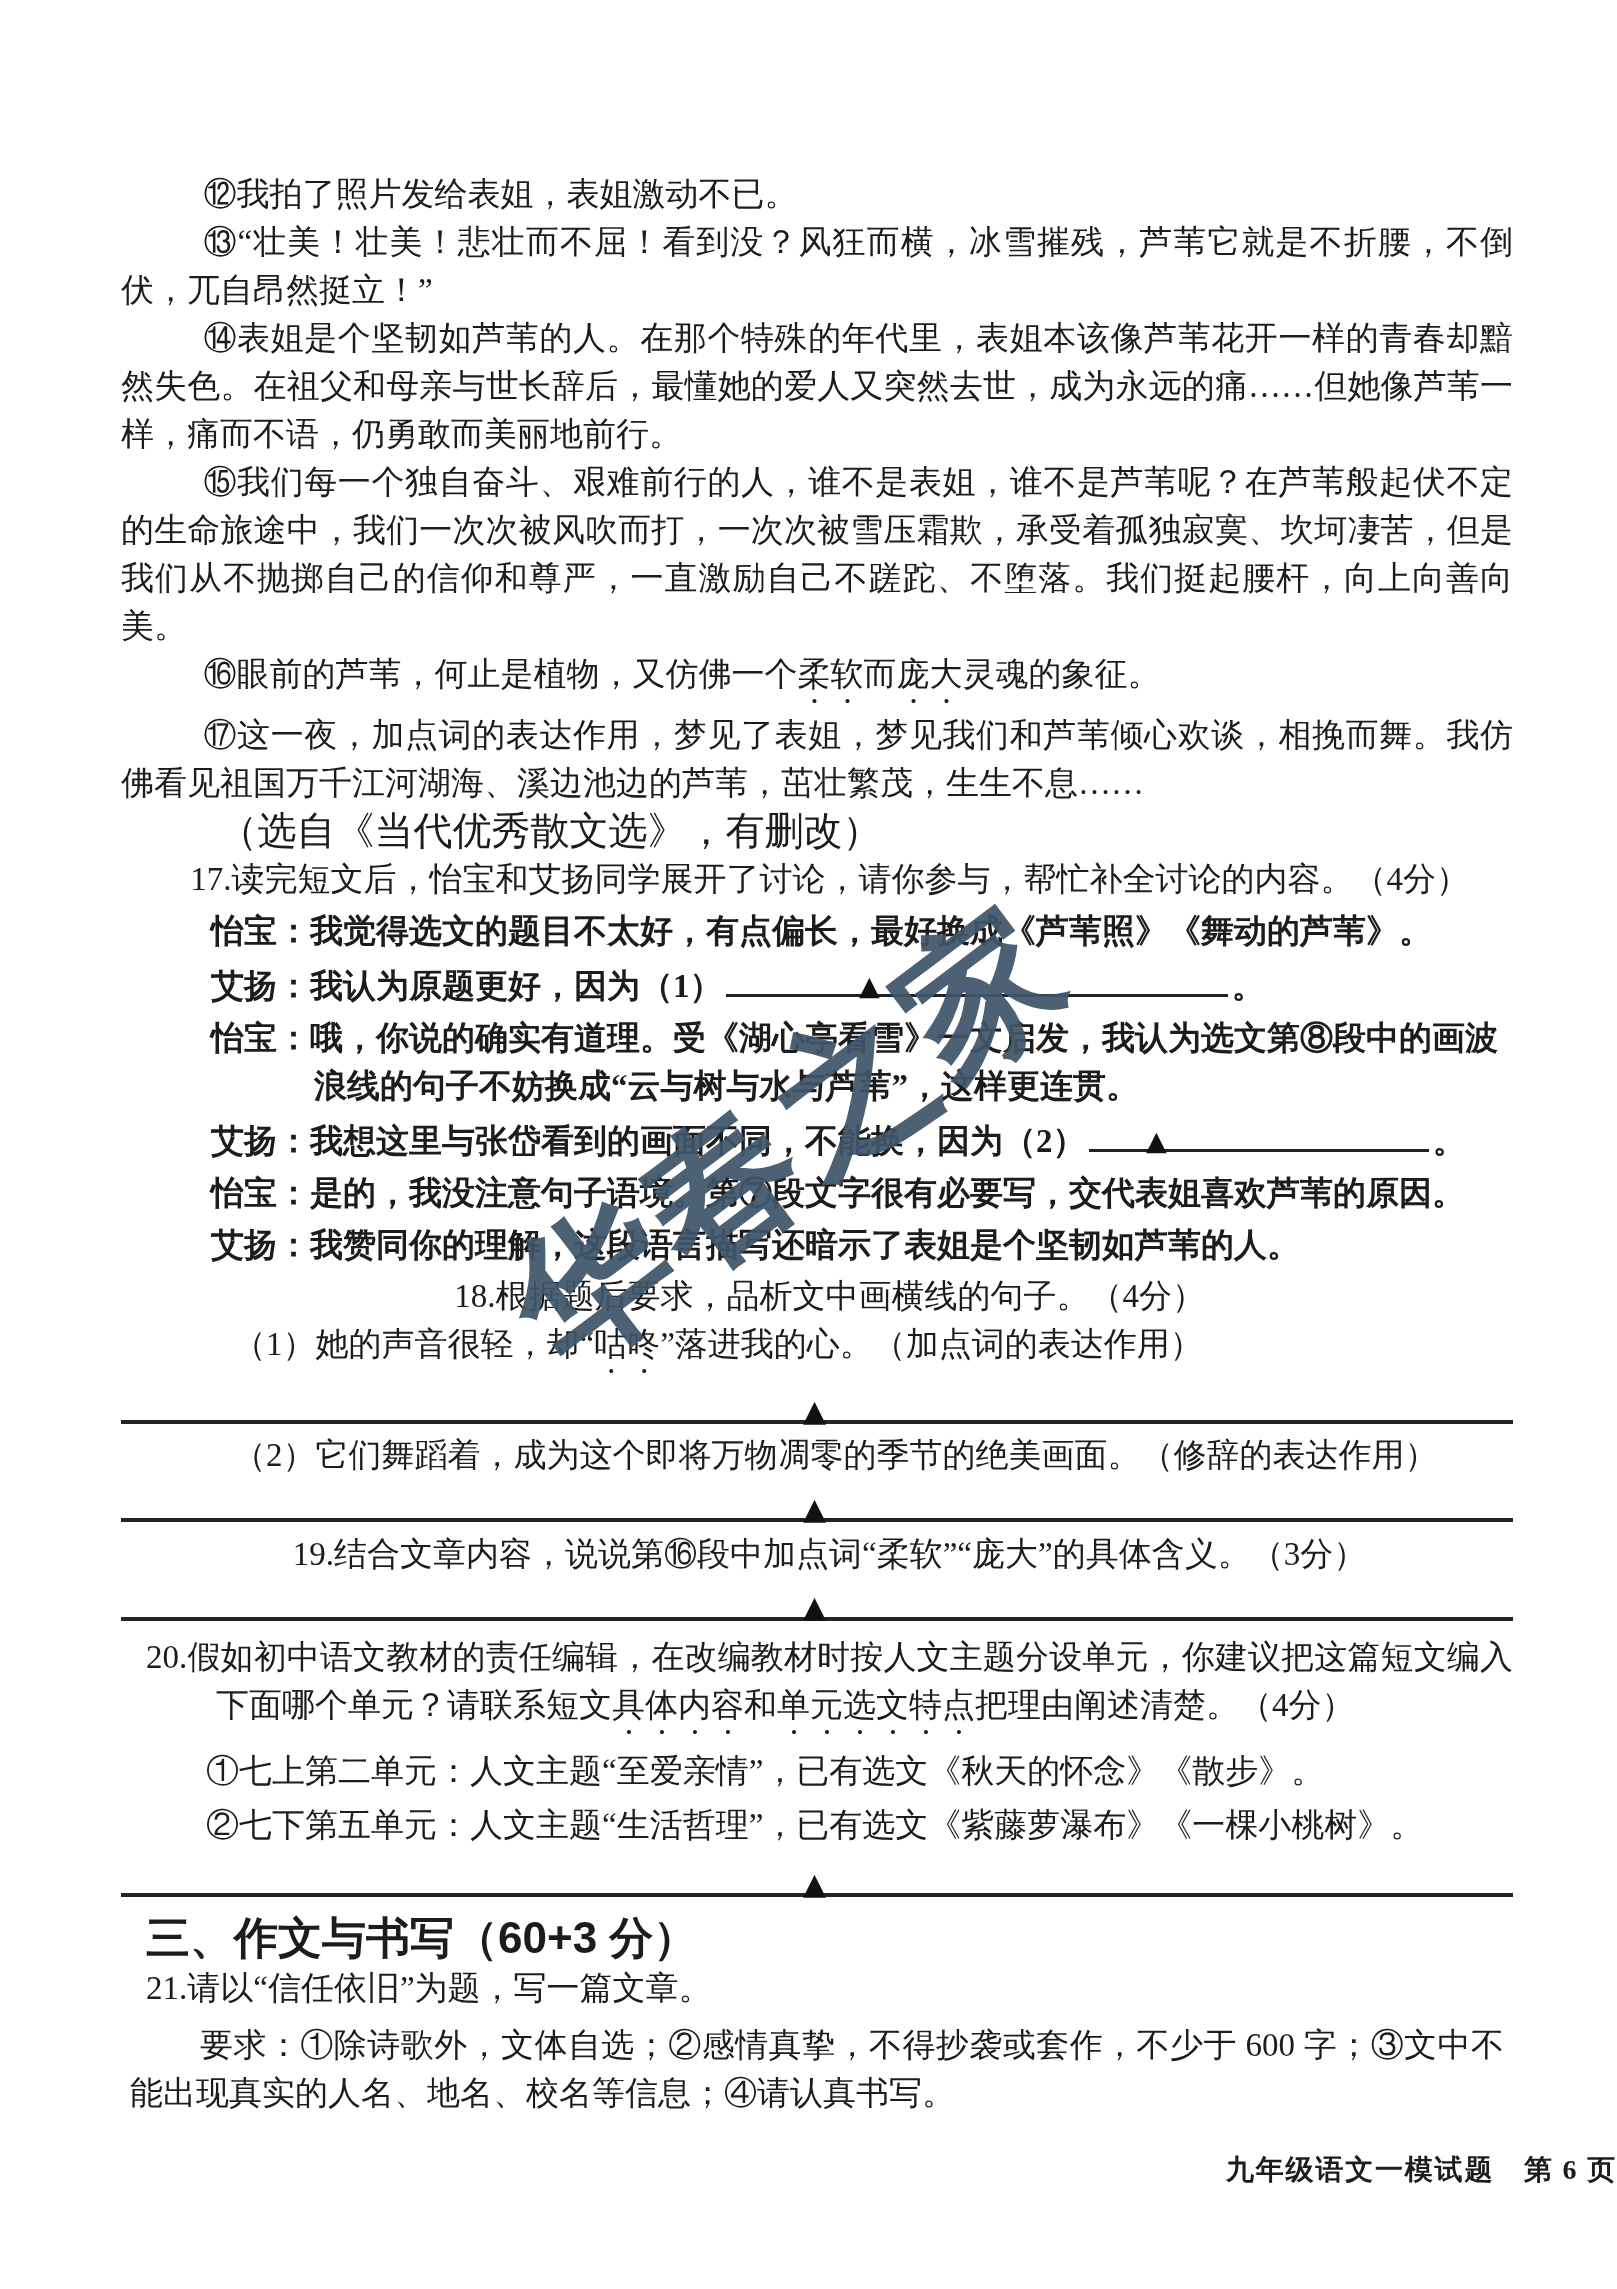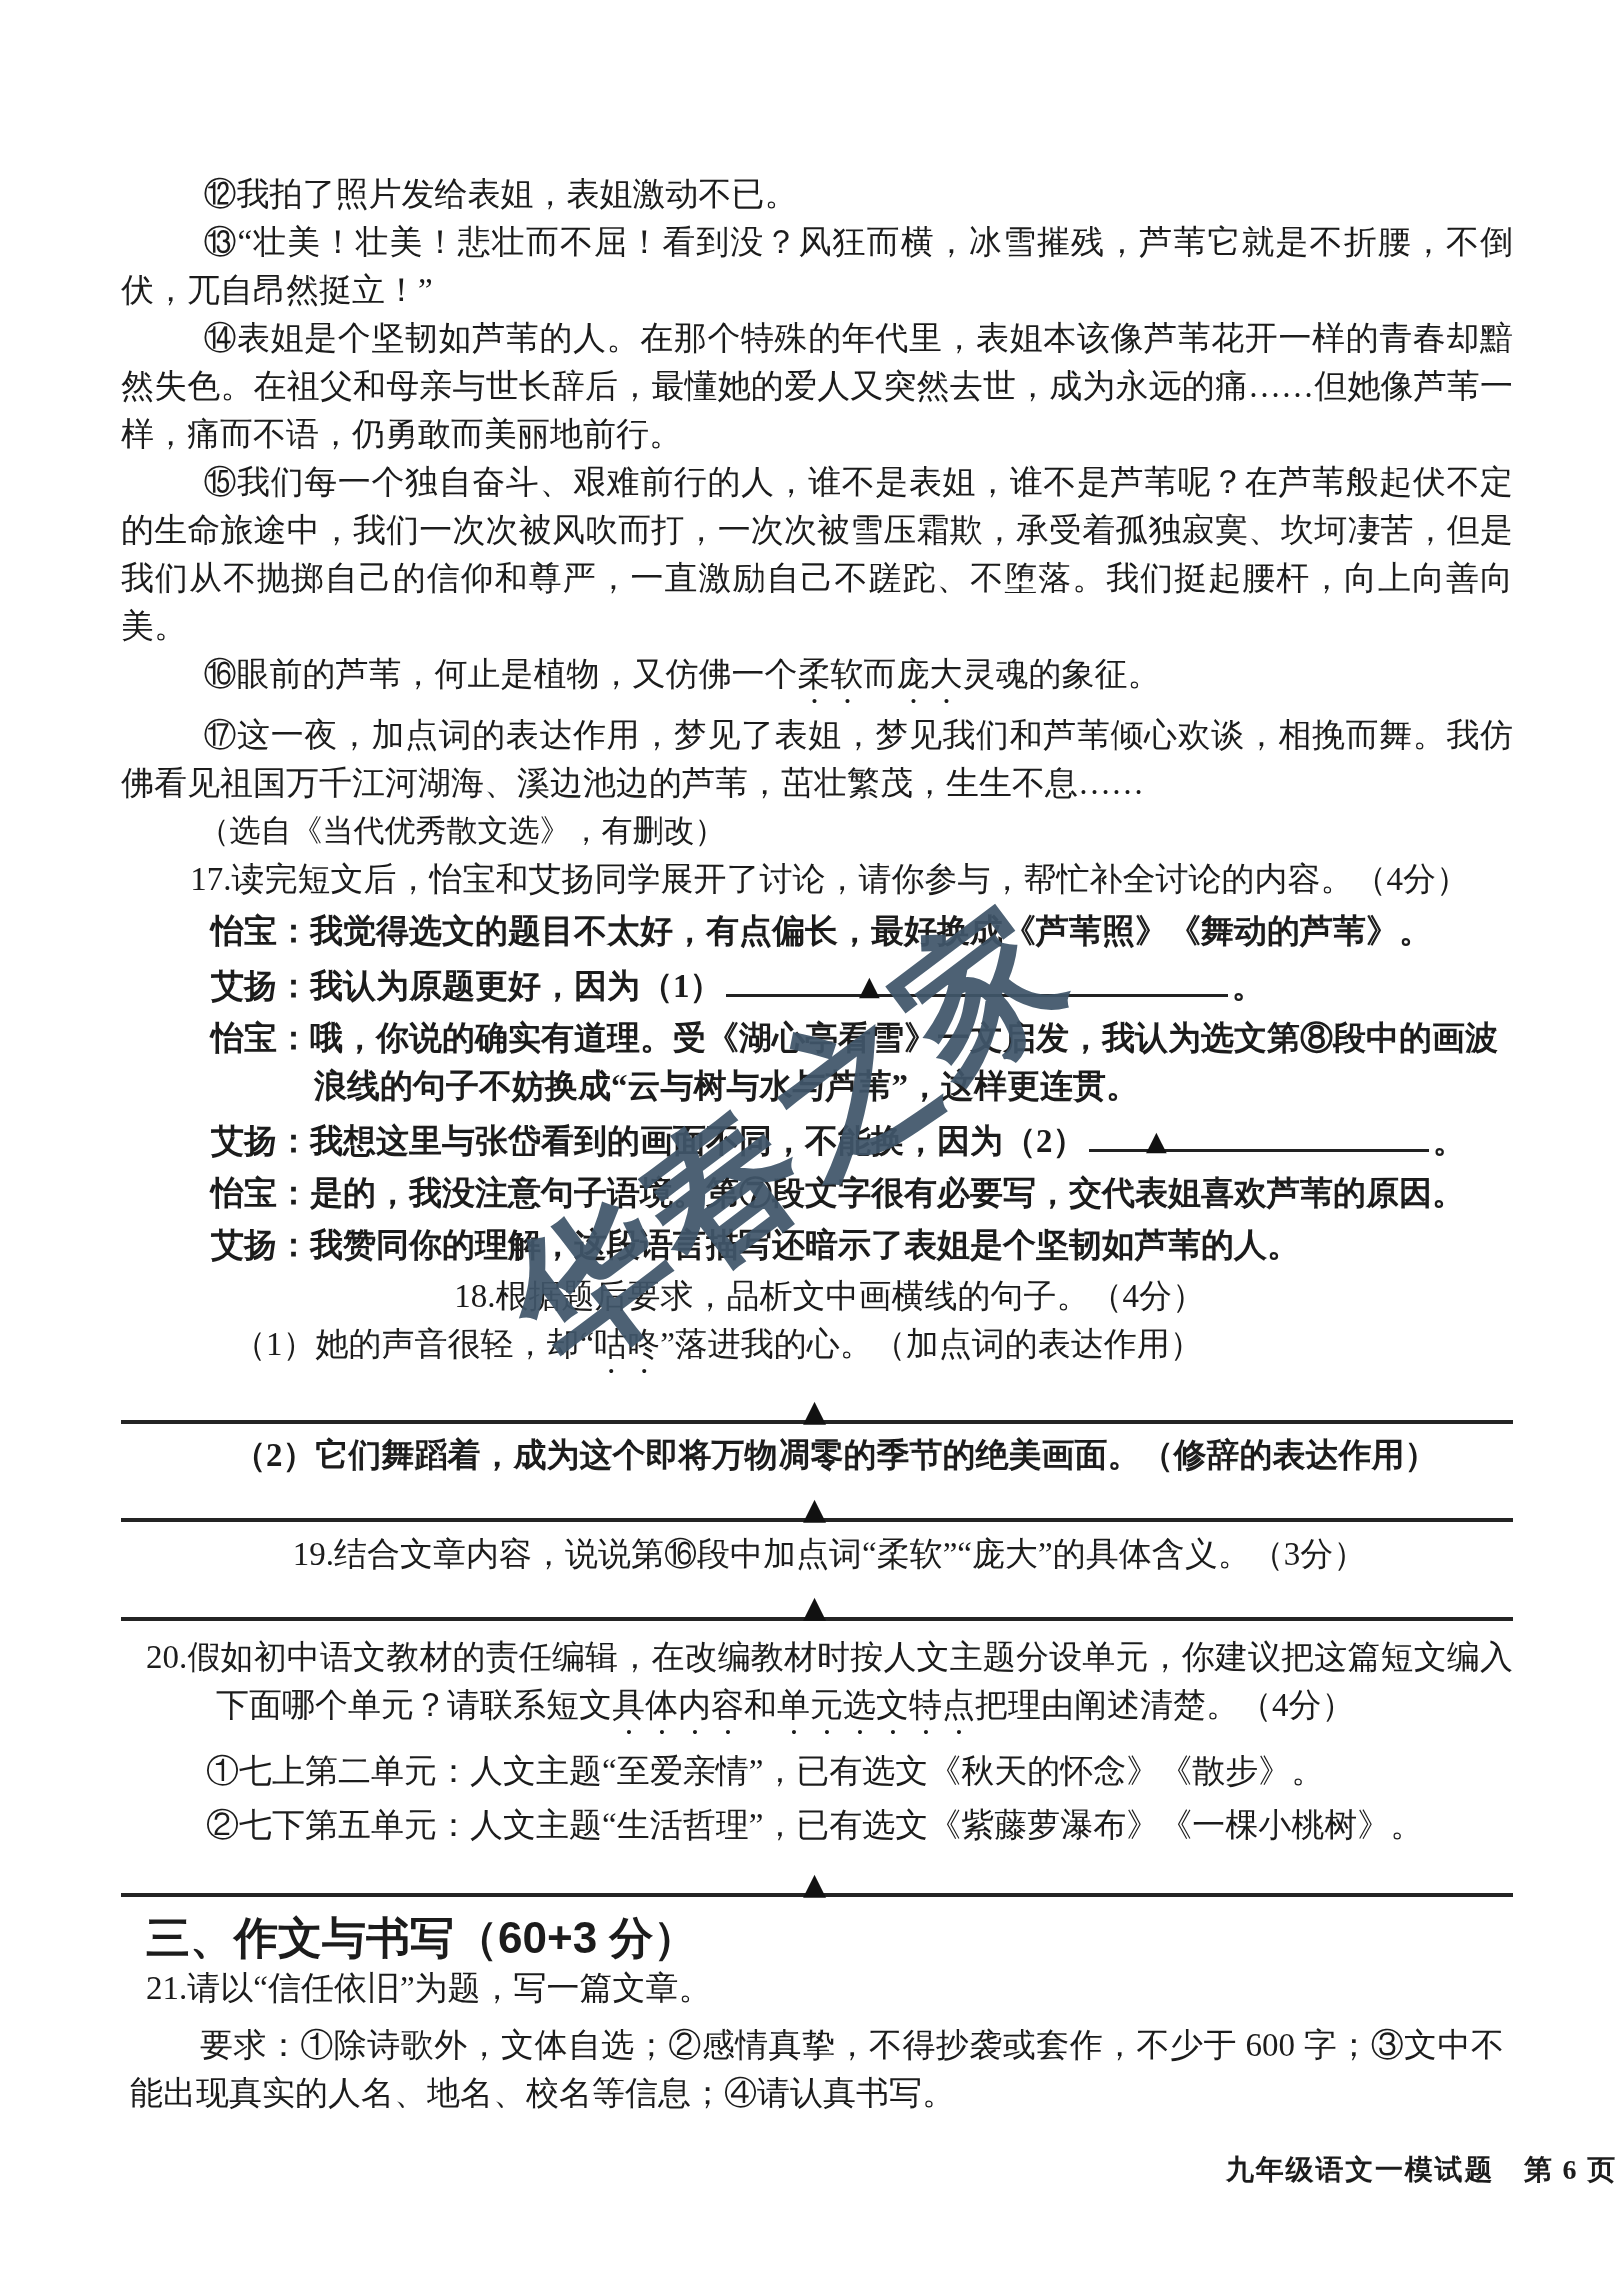--- a/index.html
+++ b/index.html
@@ -8,27 +8,27 @@
     overflow:hidden;color:#1c1c1c;
     font-family:"Liberation Serif","DejaVu Serif",serif;
   }
   .content{
     position:absolute;inset:0;box-sizing:border-box;
     padding:170px 104px 0 121px;
     font-size:33px;line-height:48px;
   }
   
   .passage p{margin:0;text-indent:2.5em;text-align:justify;}
-  .source{margin:0;text-align:right;font-size:31px;padding-right:49px;}
+  .source{margin:0;text-align:right;font-size:39px;padding-right:49px;}
   
   .qstem{margin:0 0 0 25px;text-align:center;}
   .q20{margin:12.5px 0 0 25px;padding-left:70px;text-indent:-70px;text-align:justify;}
   .opt{margin:5.4px 0 0 85px;}
   .item{margin:0 0 0 112px;}
-  .item.sp{margin-top:7.2px;font-weight:bold;}
+  .item.sp{margin-top:7.2px;}
   
   .dialog{margin-left:90px;font-weight:bold;}
   .dialog p{margin:3.6px 0;padding-left:103px;text-indent:-103px;}
   
   .blank{
     display:inline-block;width:502px;height:36px;margin:0 3.6px;
     border-bottom:3.6px solid #222;position:relative;vertical-align:baseline;
   }
   .blank.b2{width:340px;}
   .tri{

